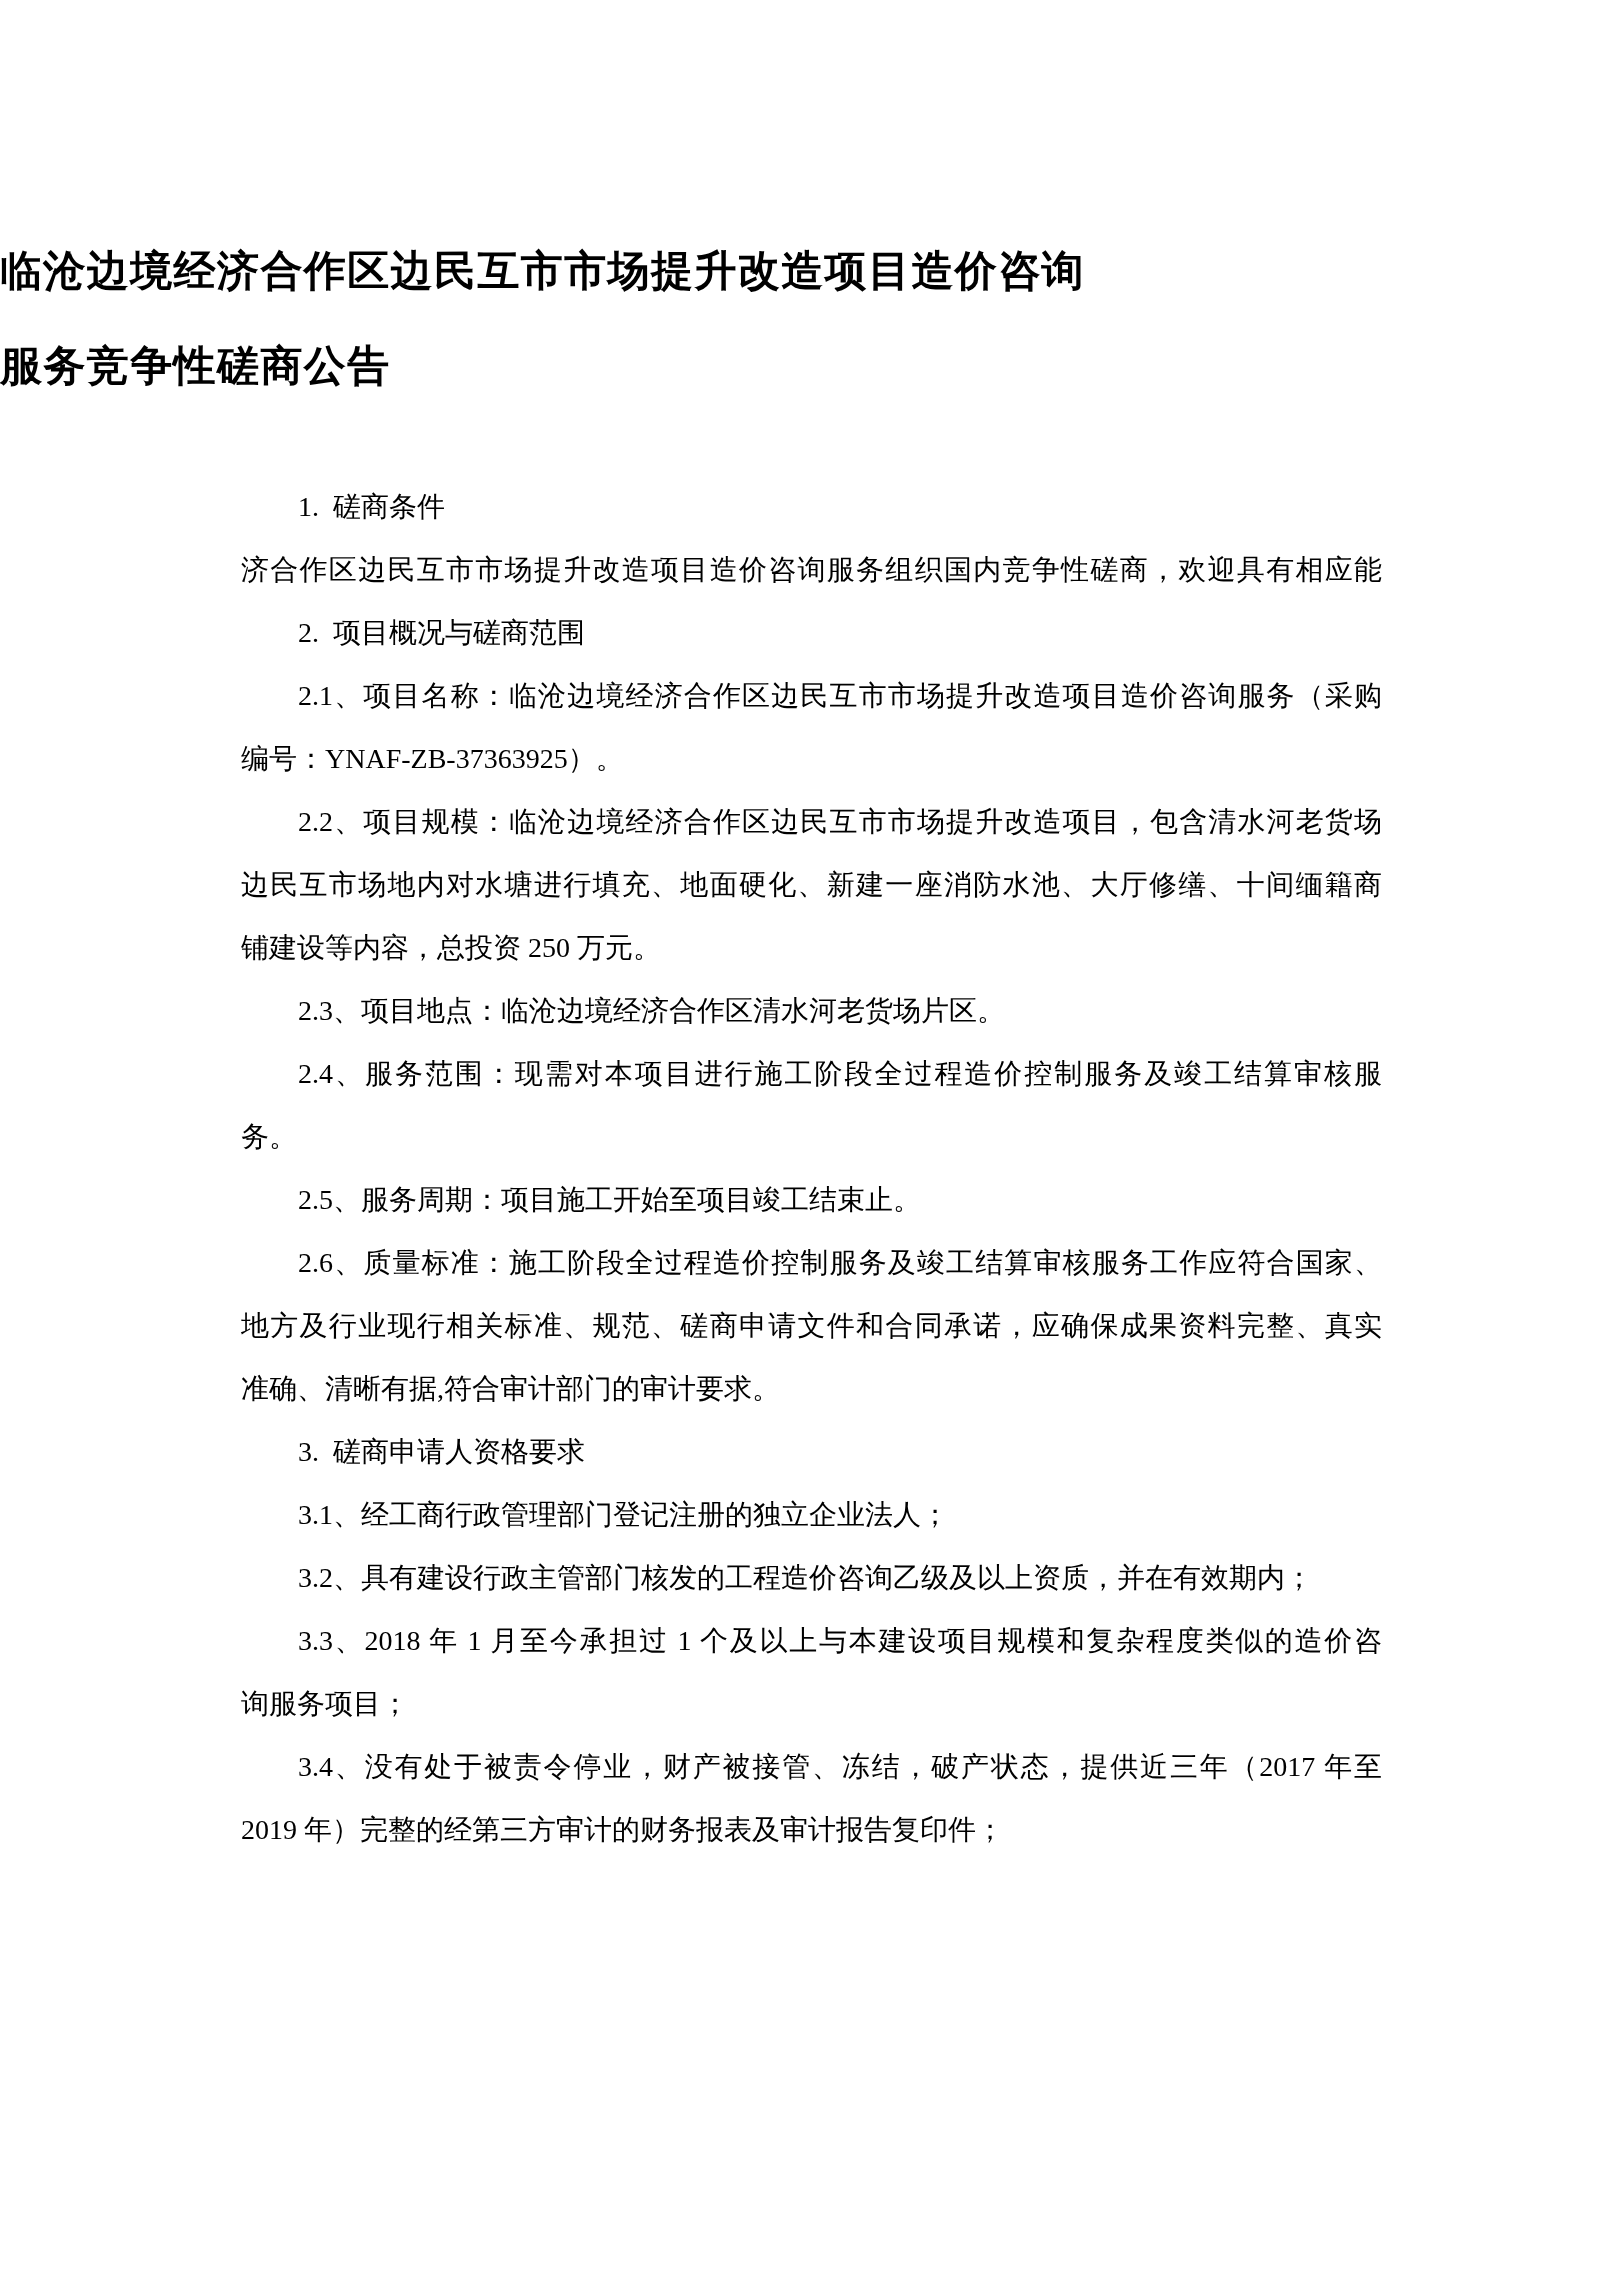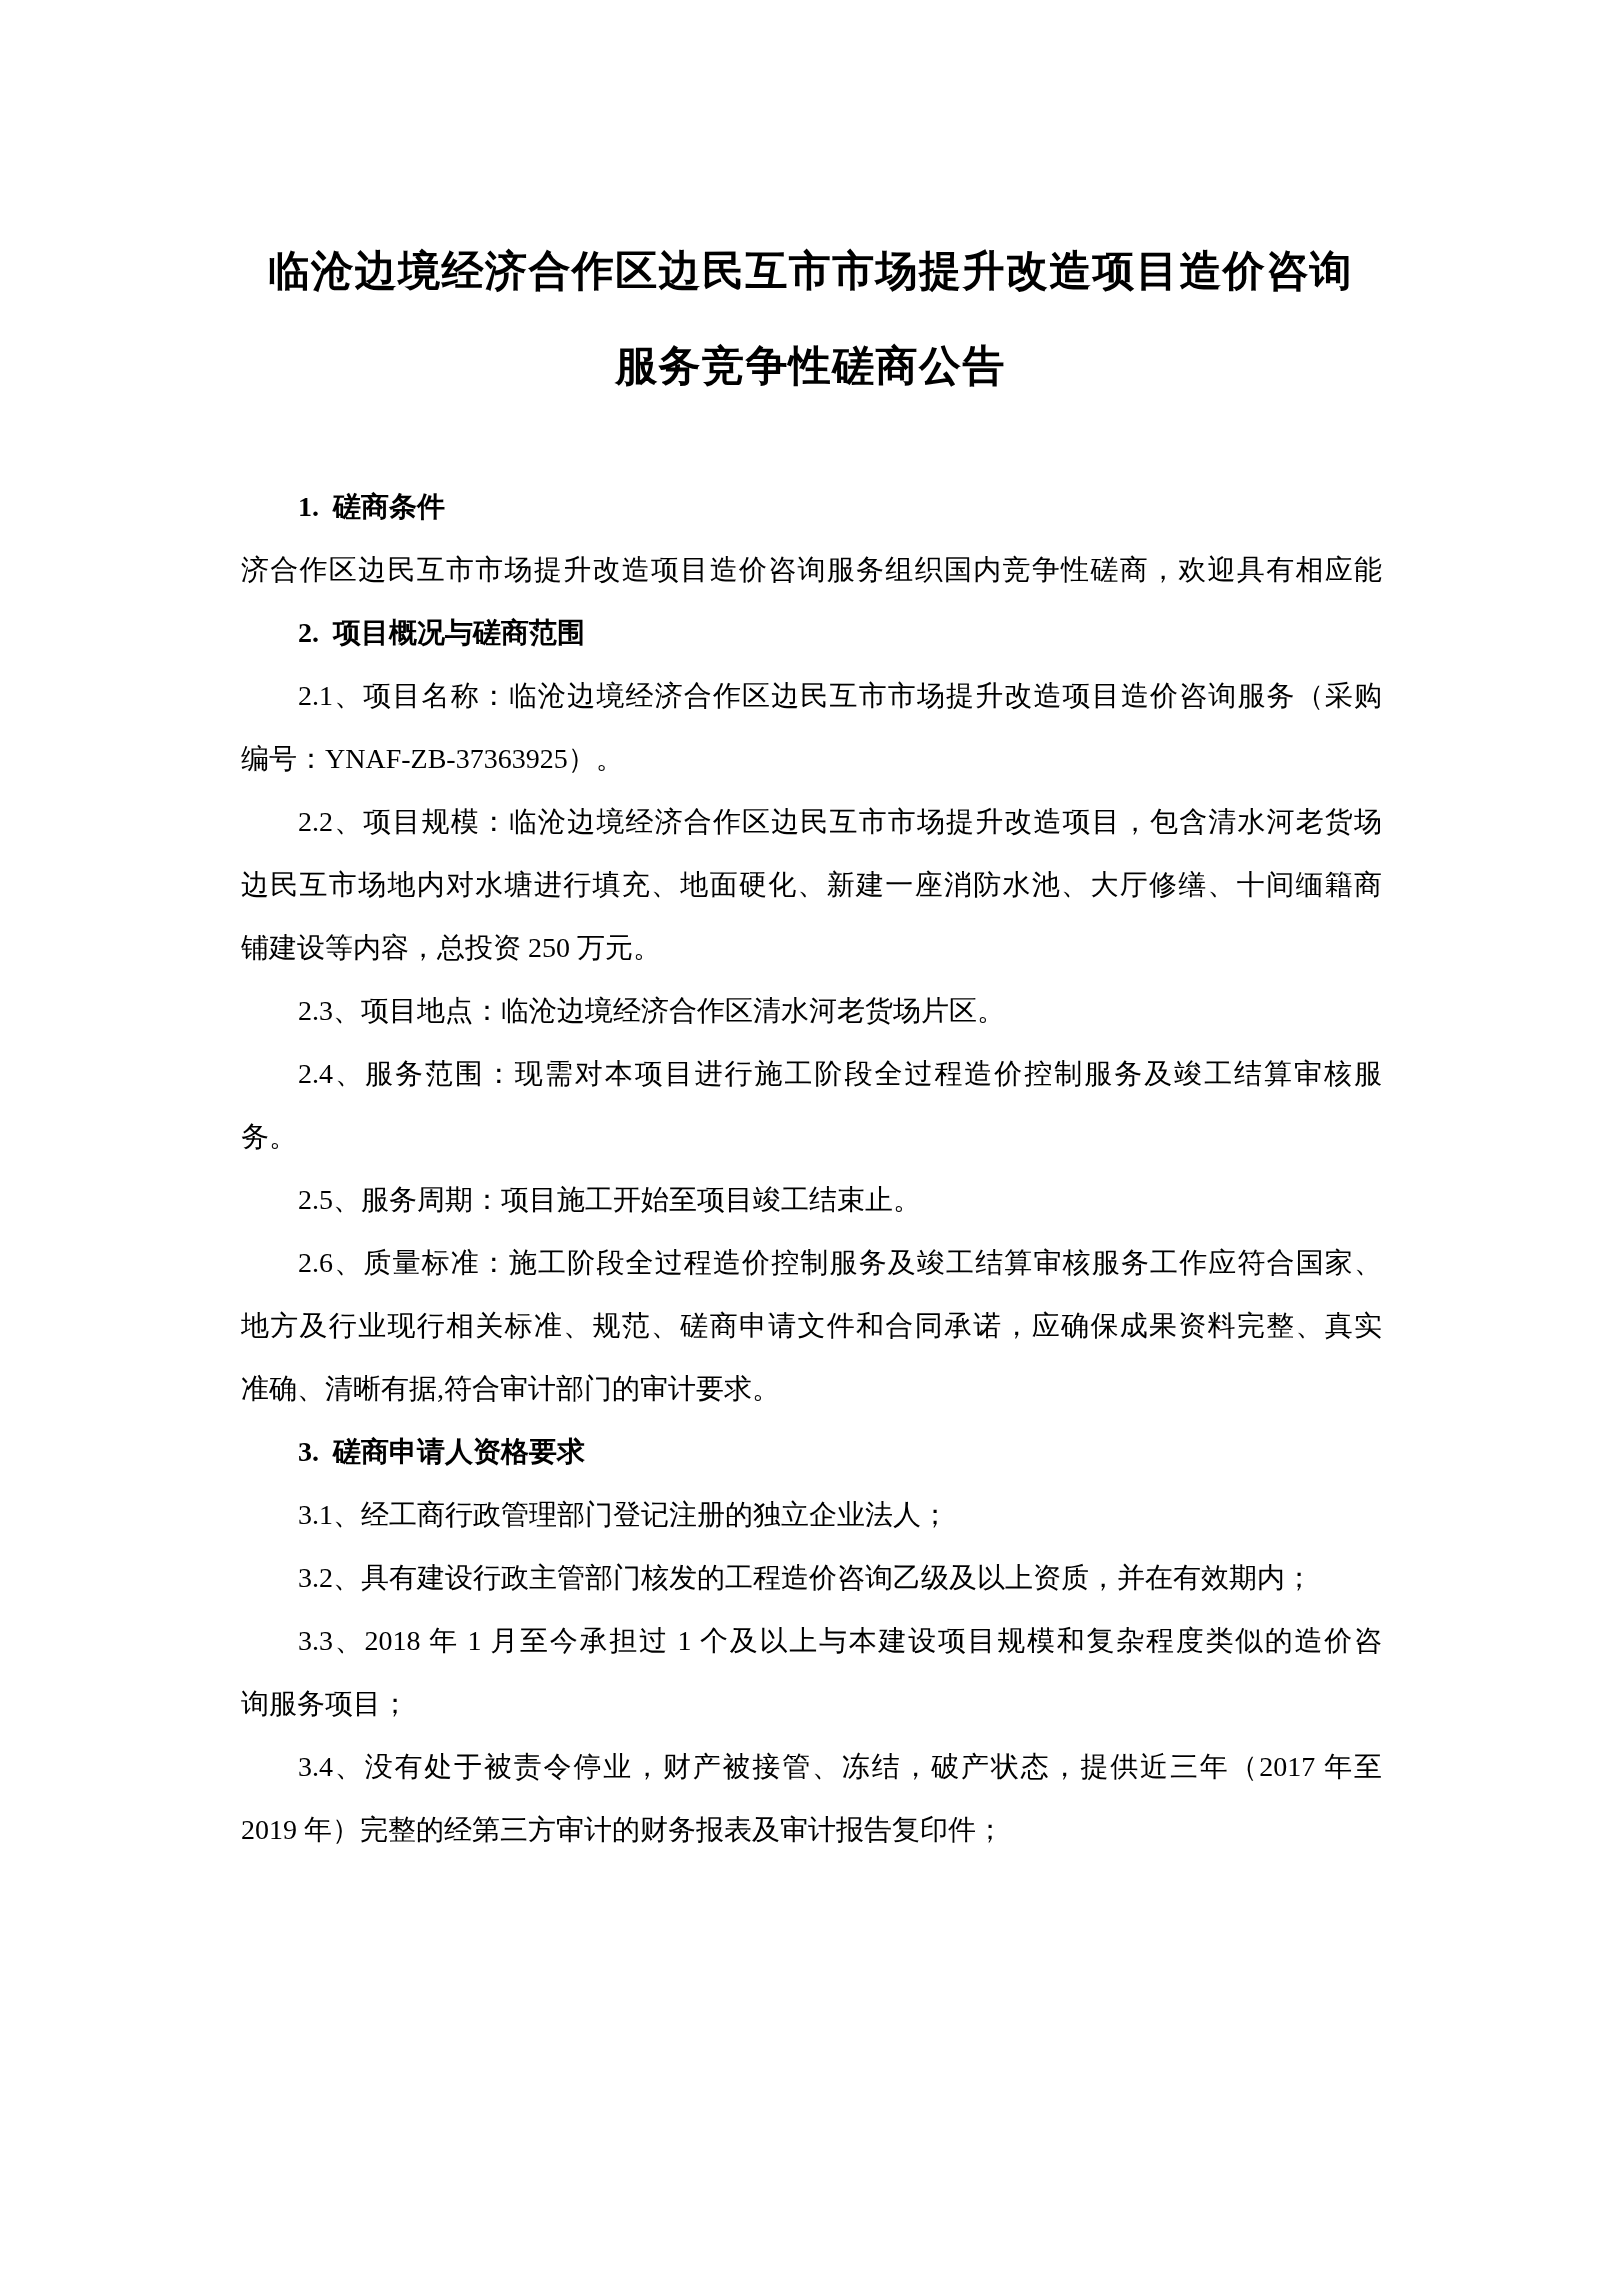--- a/index.html
+++ b/index.html
@@ -19,21 +19,21 @@
   }
   .doc-title {
     position: absolute;
     top: 224px;
     left: 0;
     width: 100%;
     margin: 0;
     font-size: 42px;
     font-weight: bold;
     letter-spacing: 1.4px;
-    text-align: center;
+    text-align: left;
   }
   .doc-title .title-line {
     height: 95px;
     line-height: 95px;
   }
   .doc-body {
     position: absolute;
     top: 475px;
     left: 241px;
     width: 1141px;
@@ -46,21 +46,21 @@
     overflow: visible;
   }
   .line.indent {
     padding-left: 57px;
   }
   .line.stretch {
     text-align: justify;
     text-align-last: justify;
   }
   .line.heading {
-    font-weight: bold;
+    font-weight: normal;
     white-space: pre-wrap;
   }
 </style>
 </head>
 <body>
 
 <div class="page" style="--page-bg: #ffffff; --text-color: #000000;">
   <h1 class="doc-title">
     <div class="title-line">临沧边境经济合作区边民互市市场提升改造项目造价咨询</div>
     <div class="title-line">服务竞争性磋商公告</div>

